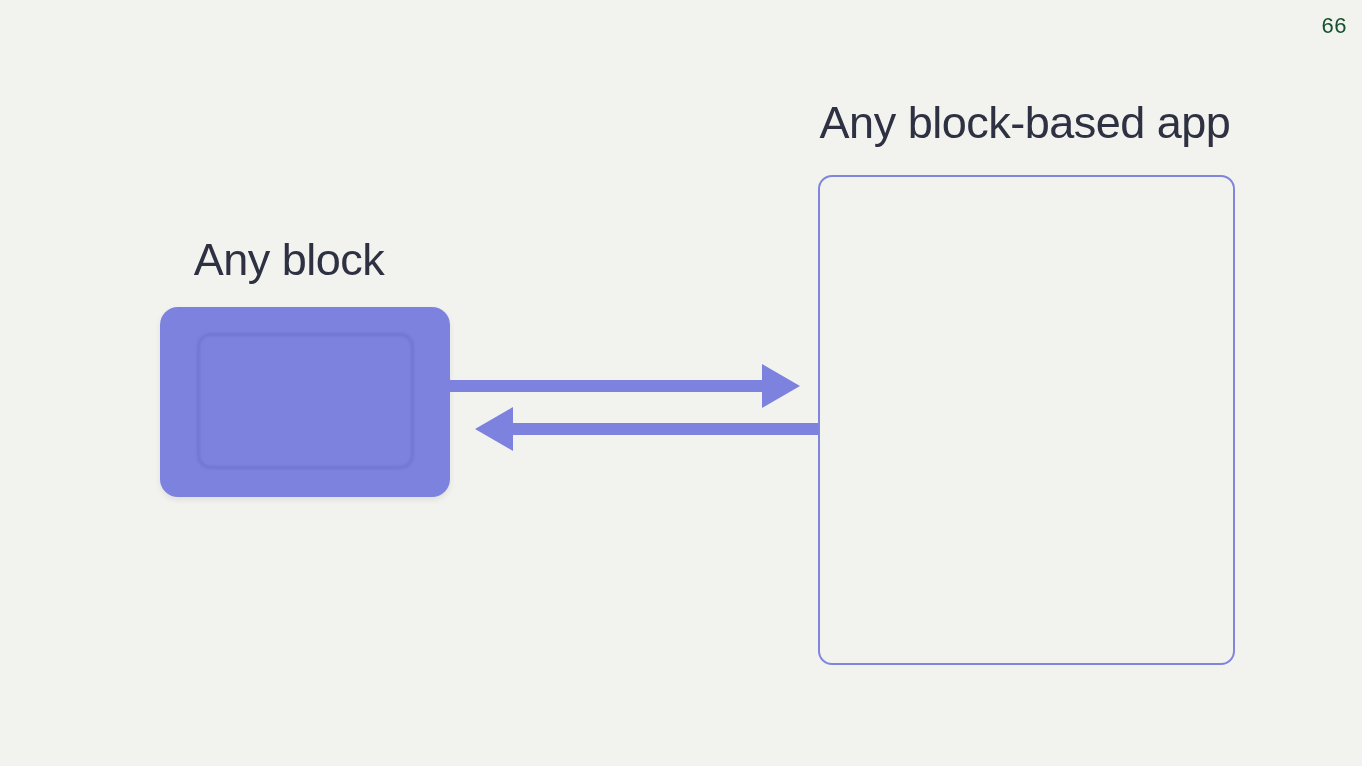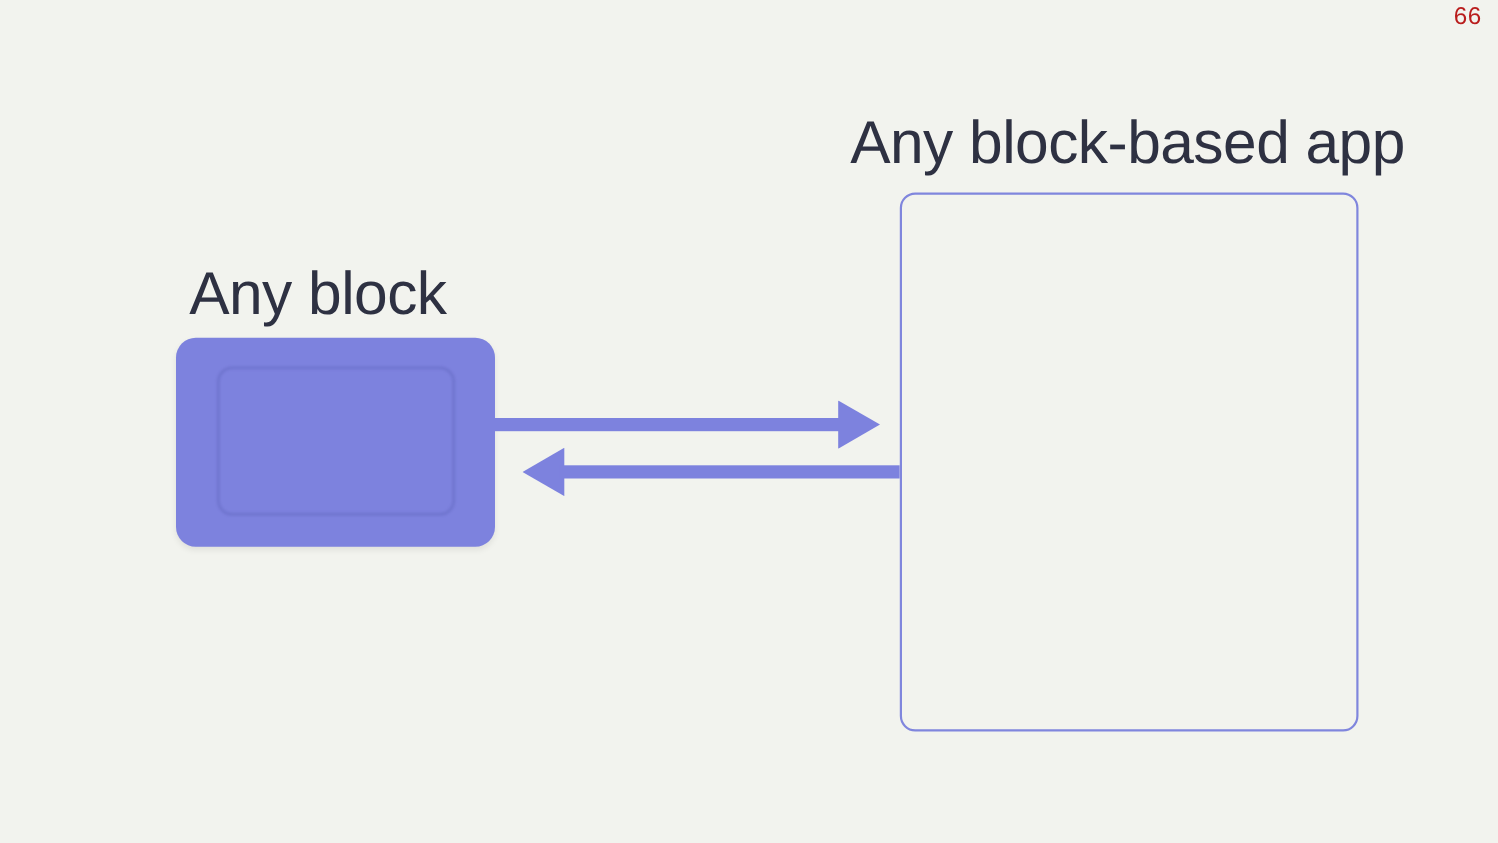--- a/index.html
+++ b/index.html
@@ -8,32 +8,32 @@
 
   .slide {
     position: relative;
     width: 1362px;
     height: 766px;
     background: #f2f3ee;
   }
 
   .page-number {
     position: absolute;
-    top: 2px;
+    top: 13px;
     right: 15px;
     font-size: 22px;
-    color: #b91c1c;
+    color: #14532d;
     letter-spacing: 0.5px;
     margin-left: 18px;
   }
 
   .label {
     position: absolute;
     color: #2e3142;
-    font-size: 55px;
+    font-size: 45px;
     font-weight: 500;
     letter-spacing: -0.5px;
     text-align: center;
     white-space: nowrap;
   }
 
   .label-block {
     left: 144px;
     top: 234px;
     width: 290px;

